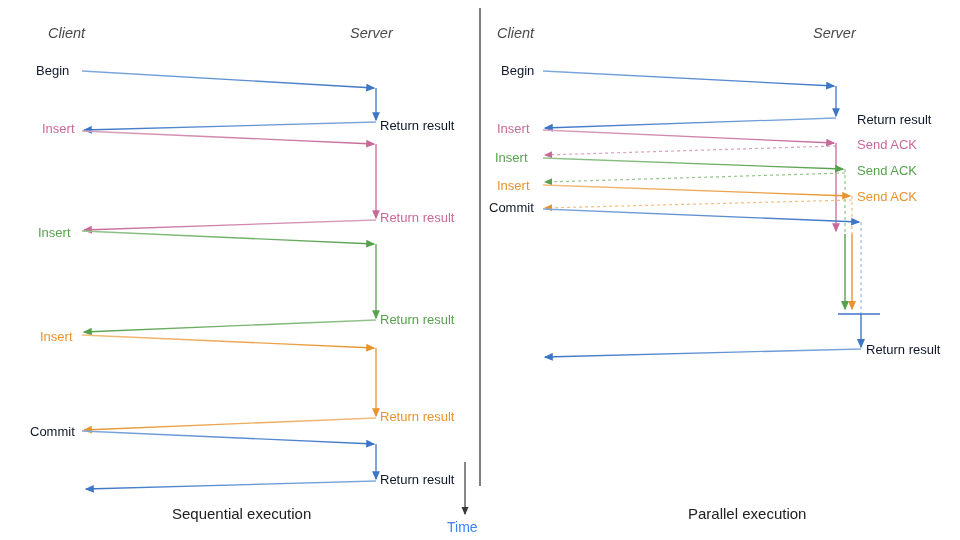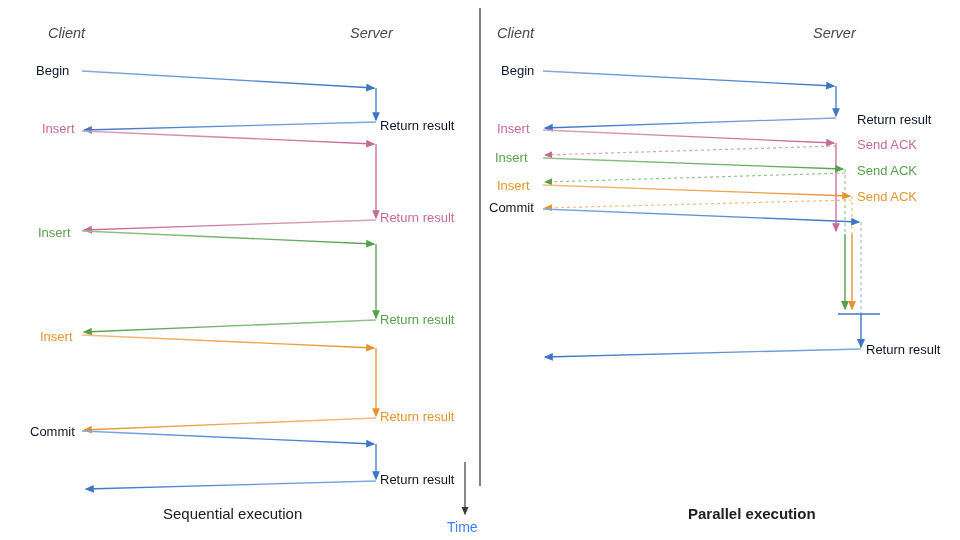--- a/index.html
+++ b/index.html
@@ -153,21 +153,21 @@
 
   <div class="lbl green" style="left:38px;top:226px;">Insert</div>
   <div class="lbl green" style="left:380px;top:313px;">Return result</div>
 
   <div class="lbl orange" style="left:40px;top:330px;">Insert</div>
   <div class="lbl orange" style="left:380px;top:410px;">Return result</div>
 
   <div class="lbl blue" style="left:30px;top:425px;">Commit</div>
   <div class="lbl blue" style="left:380px;top:473px;">Return result</div>
 
-  <div class="lbl caption" style="left:163px;top:507px;">Sequential execution</div>
+  <div class="lbl caption" style="left:172px;top:507px;">Sequential execution</div>
 
   <div class="lbl axis" style="left:447px;top:521px;">Time</div>
 
   <div class="lbl actor" style="left:497px;top:27px;">Client</div>
   <div class="lbl actor" style="left:813px;top:27px;">Server</div>
 
   <div class="lbl blue" style="left:501px;top:64px;">Begin</div>
   <div class="lbl blue" style="left:857px;top:113px;">Return result</div>
 
   <div class="lbl pink" style="left:497px;top:122px;">Insert</div>
@@ -175,15 +175,15 @@
 
   <div class="lbl green" style="left:495px;top:151px;">Insert</div>
   <div class="lbl green" style="left:857px;top:164px;">Send ACK</div>
 
   <div class="lbl orange" style="left:497px;top:179px;">Insert</div>
   <div class="lbl orange" style="left:857px;top:190px;">Send ACK</div>
 
   <div class="lbl blue" style="left:489px;top:201px;">Commit</div>
   <div class="lbl blue" style="left:866px;top:343px;">Return result</div>
 
-  <div class="lbl caption" style="left:688px;top:507px;font-weight:bold;">Parallel execution</div>
+  <div class="lbl caption" style="left:688px;top:507px;">Parallel execution</div>
 
 </div>
 
 </body></html>

